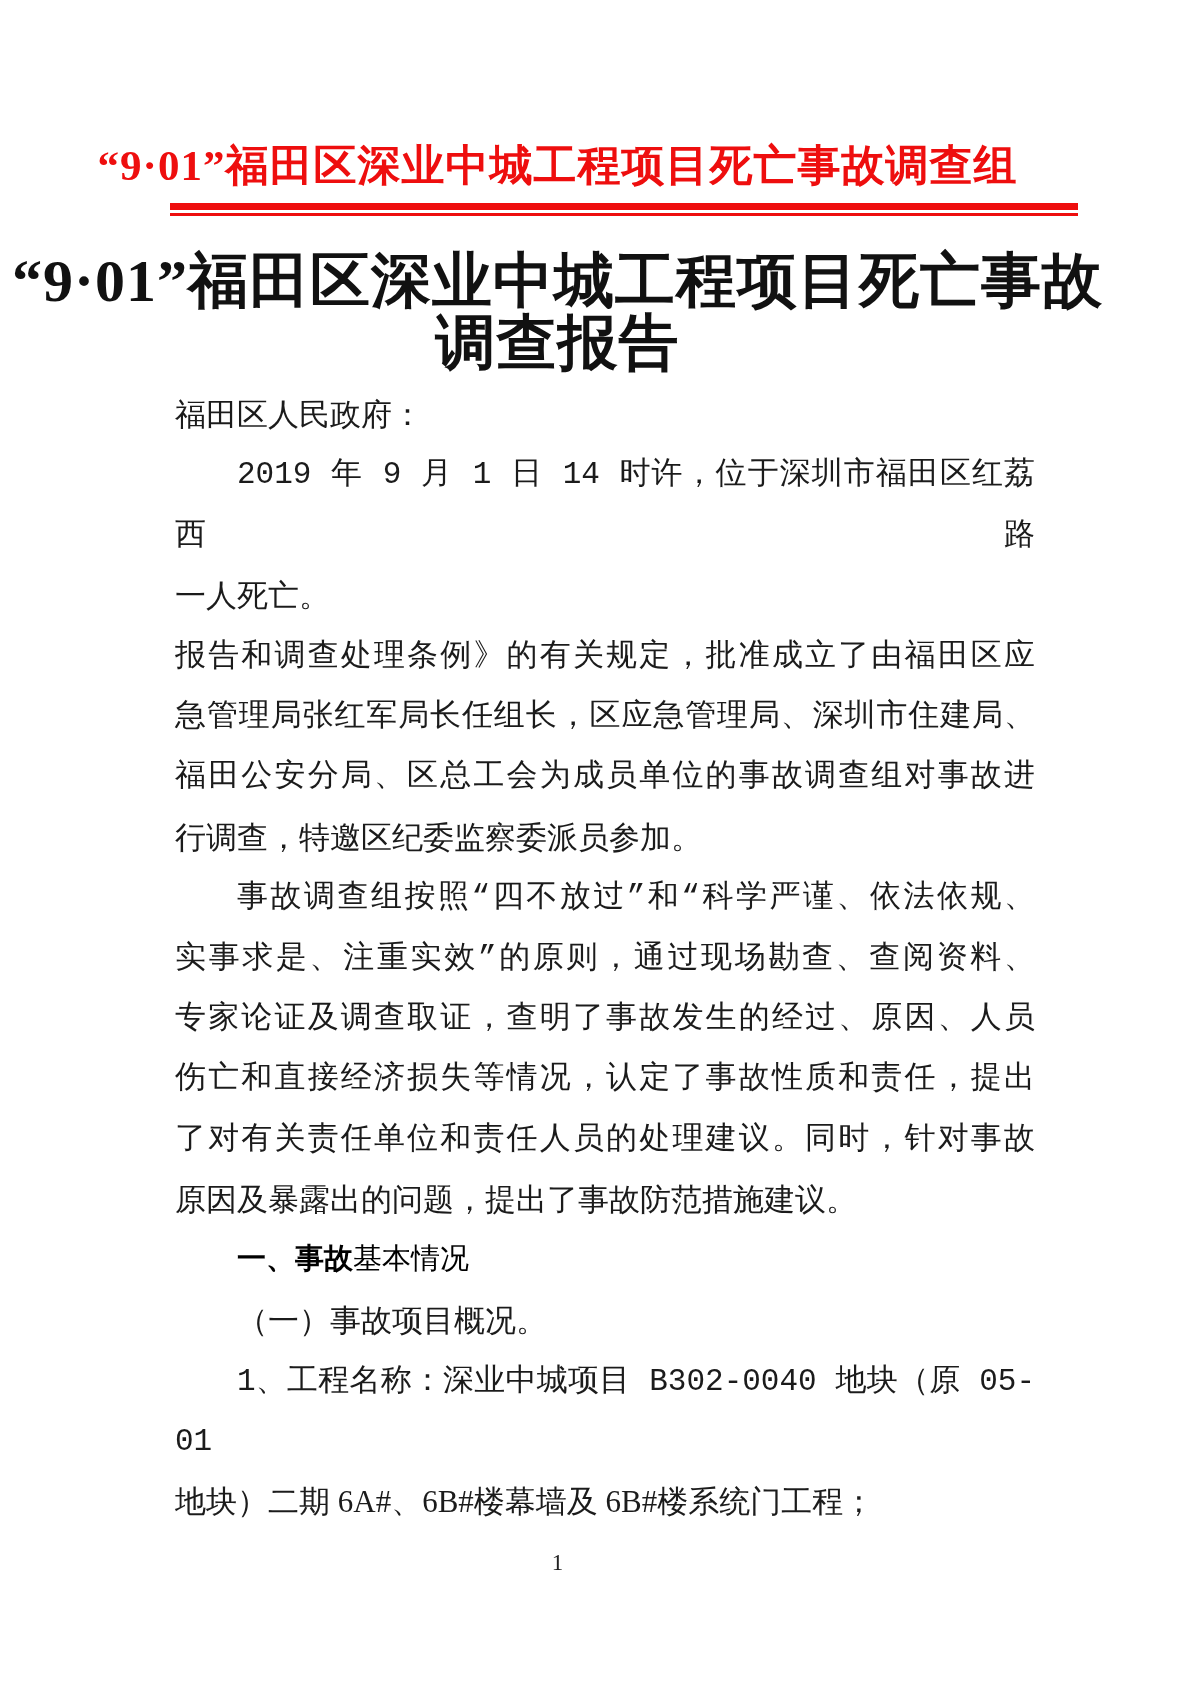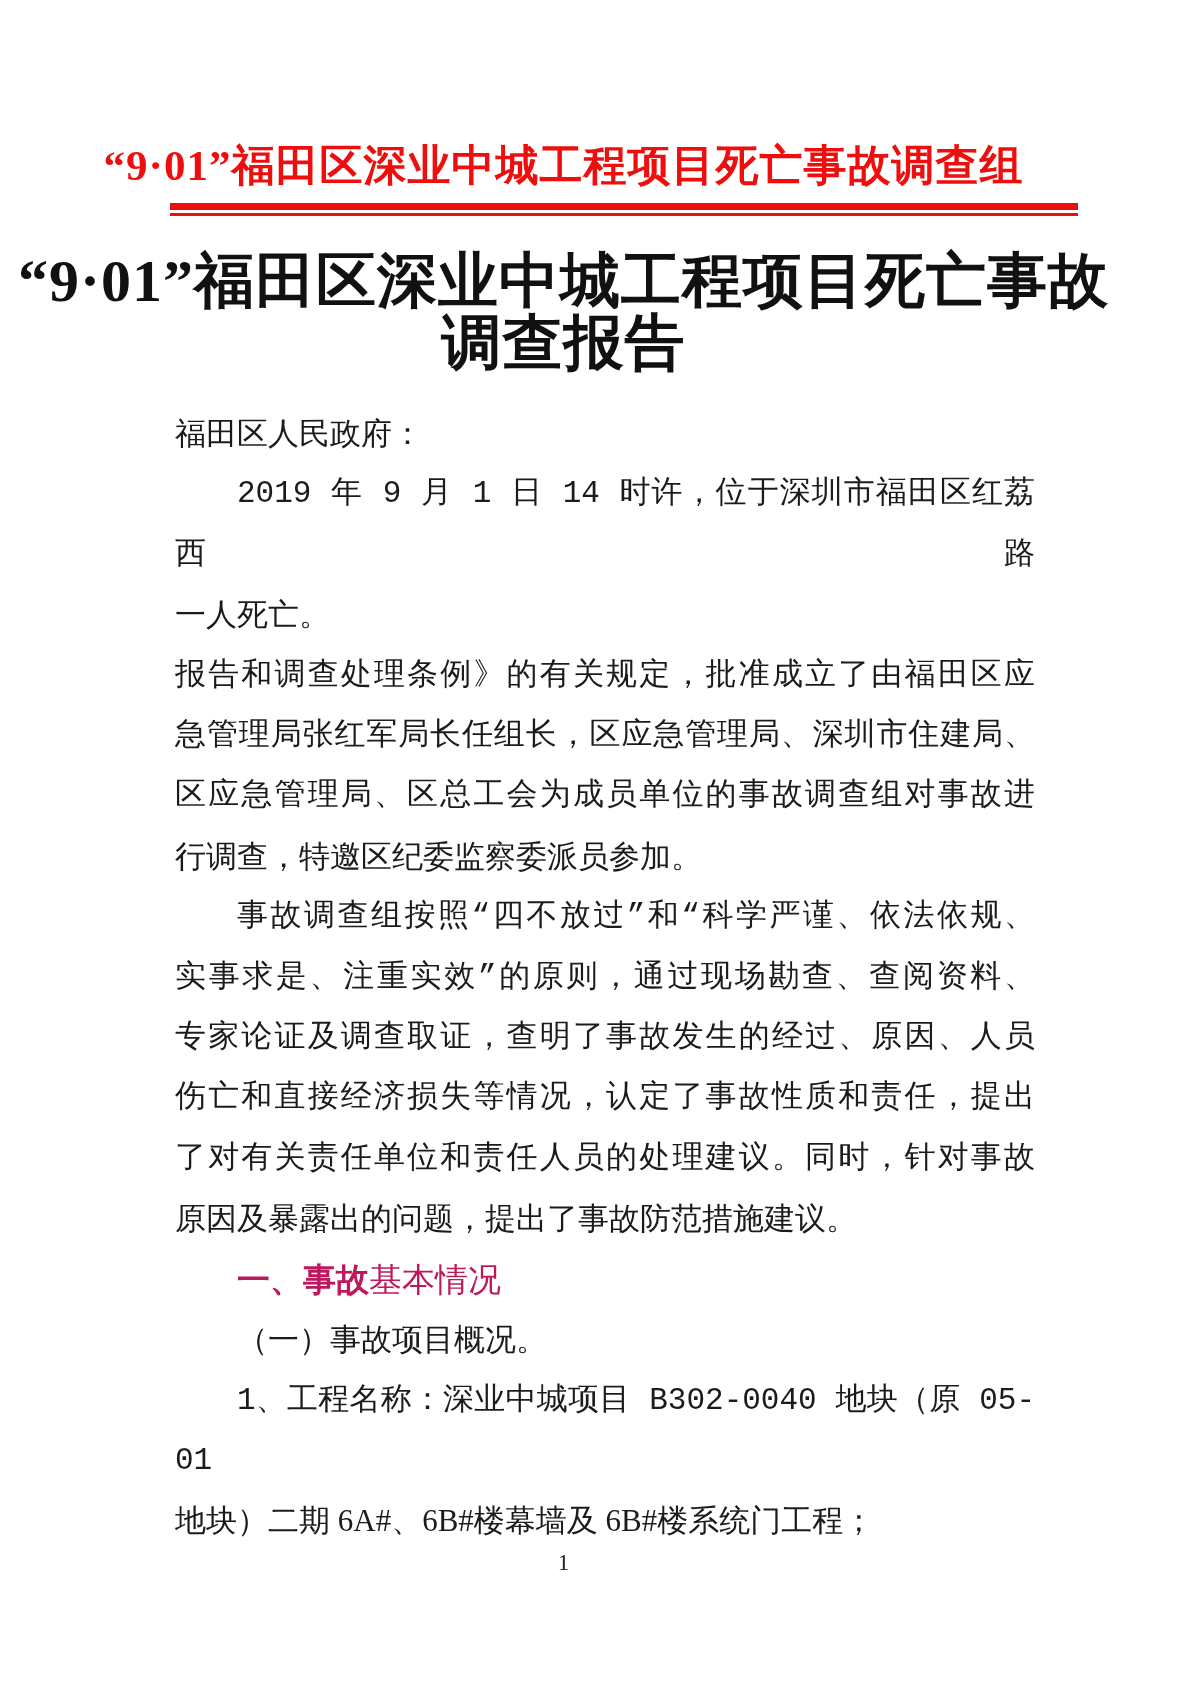--- a/index.html
+++ b/index.html
@@ -4,21 +4,20 @@
 <style>
   html, body { margin: 0; padding: 0; background: #ffffff; }
   .page {
     position: relative;
     width: 1115px;
     height: 1696px;
     background: #ffffff;
     overflow: hidden;
     font-family: "Liberation Serif", "DejaVu Serif", serif;
     color: var(--ink, #1b1b1b);
-    padding-left: 12px;
   }
   .banner {
     position: absolute;
     top: 138px; left: 0; width: 100%;
     text-align: center;
     font-size: 43px;
     font-weight: bold;
     line-height: 56px;
     color: var(--accent, #ee0e0e);
     letter-spacing: 1px;
@@ -36,36 +35,36 @@
     text-align: center;
     font-size: 60px;
     font-weight: bold;
     line-height: 62px;
     color: #111111;
     letter-spacing: 1px;
   }
   .title .title-line { display: block; }
   .report-body {
     position: absolute;
-    top: 404px; left: 175px; width: 860px;
+    top: 385px; left: 175px; width: 860px;
     font-size: 31px;
     line-height: 60.4px;
   }
   .line { text-align: left; }
   .line.indent { text-indent: 62px; }
   .line.fill {
     text-align: justify;
     text-align-last: justify;
     font-family: Liberation Mono, monospace;
     -moz-text-align-last: justify;
   }
   .line.heading {
-    font-family: Liberation Sans, sans-serif;
-    font-size: 33px;
-    color: #be185d;
+    font-family: Liberation Mono, monospace;
+    font-size: 29px;
+    color: #000000;
   }
   .line.heading .hb { font-weight: 900; }
   .line.heading .hr { font-weight: 500; }
   .footer {
     position: absolute;
     top: 1550px; left: 0; width: 100%;
     text-align: center;
     font-size: 23px;
     color: #222222;
   }
@@ -86,21 +85,21 @@
     <span class="title-line">“9·01”福田区深业中城工程项目死亡事故</span>
     <span class="title-line">调查报告</span>
   </h1>
 
   <div class="report-body">
       <div class="line plain">福田区人民政府：</div>
       <div class="line indent fill">2019 年 9 月 1 日 14 时许，位于深圳市福田区红荔西路</div>
       <div class="line plain">一人死亡。</div>
       <div class="line fill">报告和调查处理条例》的有关规定，批准成立了由福田区应</div>
       <div class="line fill">急管理局张红军局长任组长，区应急管理局、深圳市住建局、</div>
-      <div class="line fill">区应急管理局、区总工会为成员单位的事故调查组对事故进</div>
+      <div class="line fill">福田公安分局、区总工会为成员单位的事故调查组对事故进</div>
       <div class="line plain">行调查，特邀区纪委监察委派员参加。</div>
       <div class="line indent fill">事故调查组按照“四不放过”和“科学严谨、依法依规、</div>
       <div class="line fill">实事求是、注重实效”的原则，通过现场勘查、查阅资料、</div>
       <div class="line fill">专家论证及调查取证，查明了事故发生的经过、原因、人员</div>
       <div class="line fill">伤亡和直接经济损失等情况，认定了事故性质和责任，提出</div>
       <div class="line fill">了对有关责任单位和责任人员的处理建议。同时，针对事故</div>
       <div class="line plain">原因及暴露出的问题，提出了事故防范措施建议。</div>
       <div class="line heading indent"><span class="hb">一、事故</span><span class="hr">基本情况</span></div>
       <div class="line indent">（一）事故项目概况。</div>
       <div class="line indent fill">1、工程名称：深业中城项目 B302-0040 地块（原 05-01</div>

